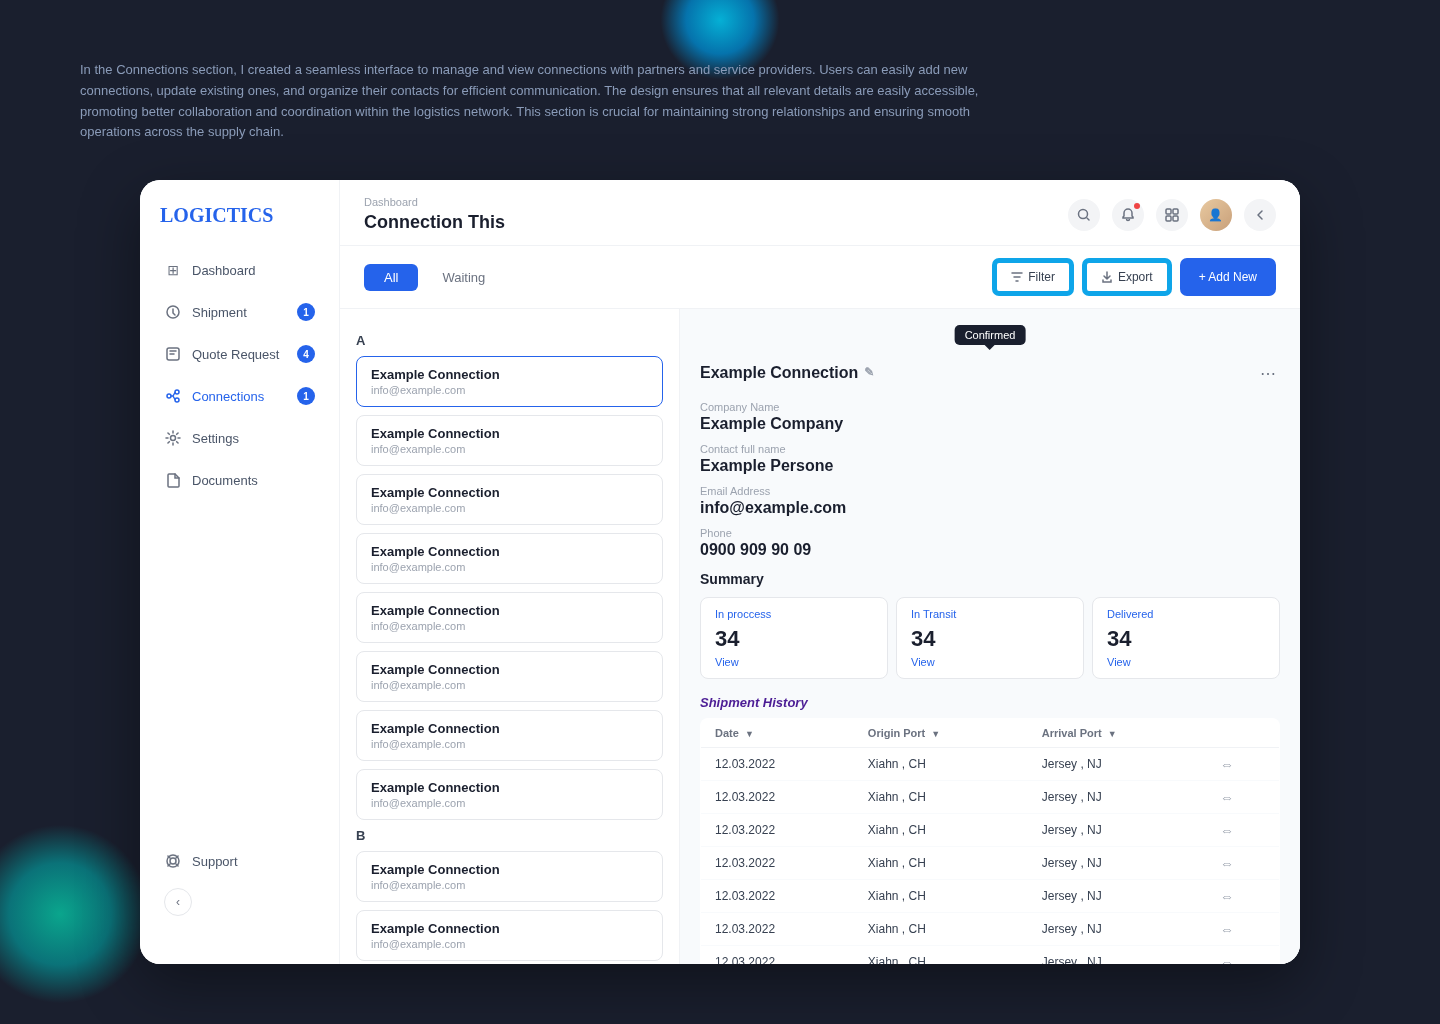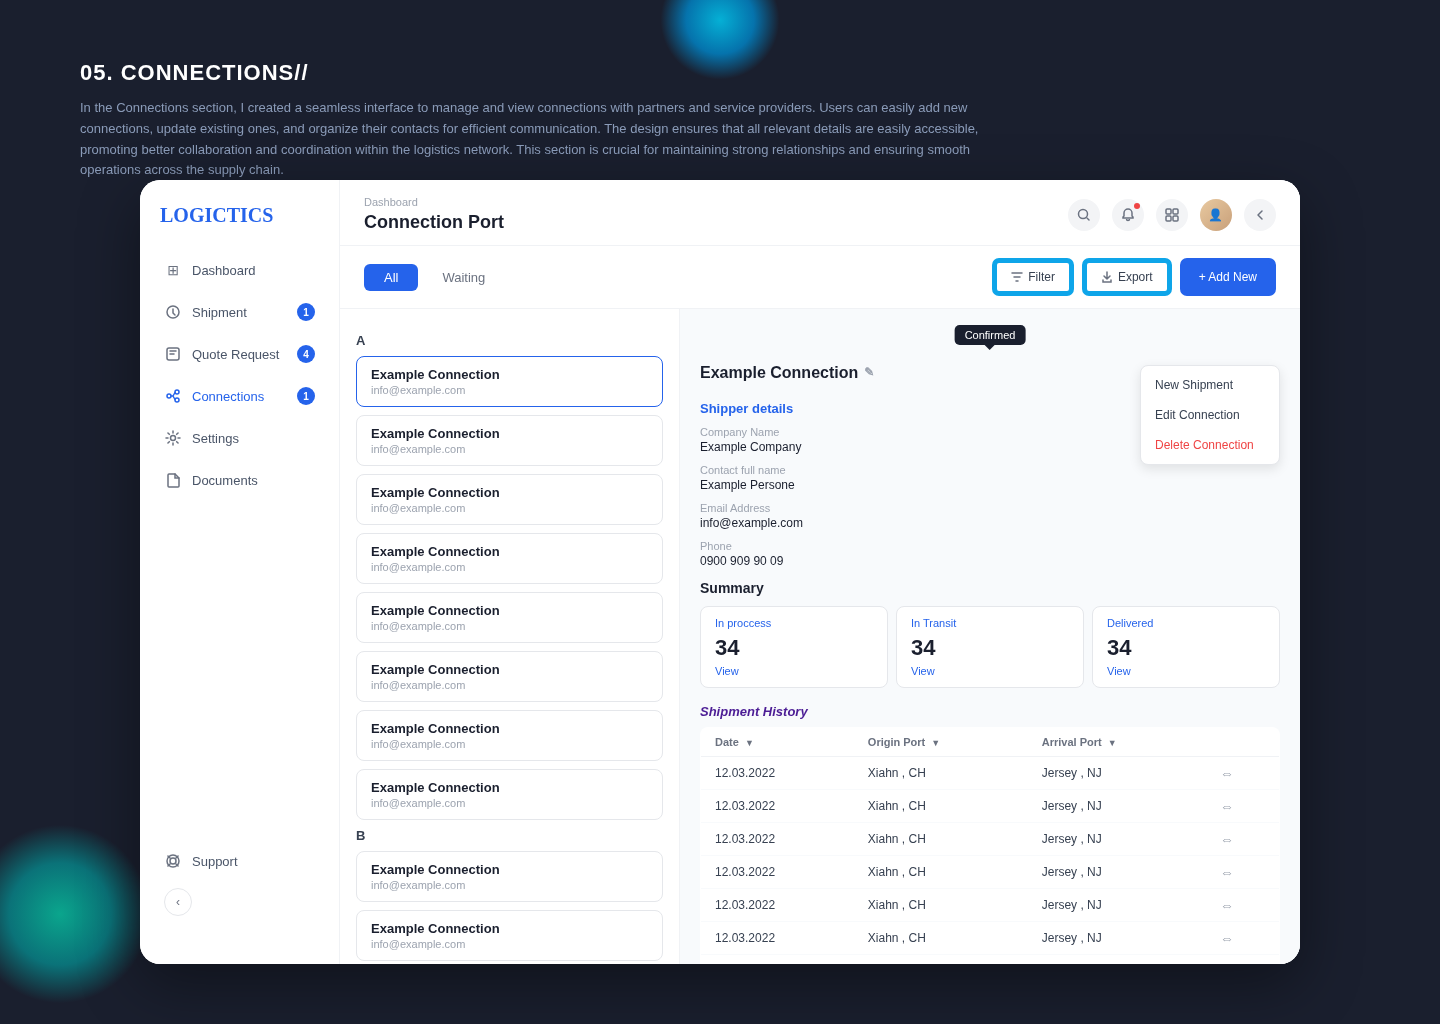--- a/index.html
+++ b/index.html
@@ -419,23 +419,23 @@
       font-weight: 600;
       color: #2563eb;
       margin-bottom: 10px;
     }
     .field-label {
       font-size: 11px;
       color: #9ca3af;
       margin-bottom: 2px;
     }
     .field-value {
-      font-size: 12px;
+      font-size: 16px;
       color: #1a1f2e;
-      font-weight: 400;
+      font-weight: 700;
       margin-bottom: 10px;
     }
 
     
     .summary-title {
       font-size: 14px;
       font-weight: 700;
       color: #1a1f2e;
       margin: 12px 0 10px 0;
     }
@@ -512,24 +512,20 @@
       cursor: pointer;
     }
   </style>
 </head>
 <body>
 
 <div class="bg-glow-top"></div>
 <div class="bg-glow-bottom-left"></div>
 
 <div class="page-header">
-  <h1>
-    <span style="color:#ffffff;">05.</span>
-    <span style="color:#ffffff;">CONNECTIONS//</span>
-  </h1>
   <p>In the Connections section, I created a seamless interface to manage and view connections with partners and service providers. Users can easily add new connections, update existing ones, and organize their contacts for efficient communication. The design ensures that all relevant details are easily accessible, promoting better collaboration and coordination within the logistics network. This section is crucial for maintaining strong relationships and ensuring smooth operations across the supply chain.</p>
 </div>
 
 <div class="main-card">
 
   <div class="sidebar">
     <div class="logo">
       <span>LOGIC</span><span style="color:#2563eb;">TICS</span>
     </div>
 
@@ -612,21 +608,21 @@
       </div>
     </div>
   </div>
 
   <div class="main-content">
 
     <div class="content-header">
       <div class="content-title-row">
         <div>
           <div class="breadcrumb">Dashboard</div>
-          <div class="content-title">Connection Port</div>
+          <div class="content-title">Connection This</div>
         </div>
         <div class="header-actions">
           <button class="icon-btn">
             <svg width="14" height="14" viewBox="0 0 14 14" fill="none">
                 <circle cx="6" cy="6" r="4.5" stroke="#6b7280" stroke-width="1.5"></circle>
                 <path d="M10 10l2 2" stroke="#6b7280" stroke-width="1.5" stroke-linecap="round"></path>
               </svg>
           </button>
           <button class="icon-btn notification-dot">
             <svg width="14" height="14" viewBox="0 0 14 14" fill="none">
@@ -722,36 +718,30 @@
         <div class="connection-item">
           <div class="connection-item-name">Example Connection</div>
           <div class="connection-item-email">info@example.com</div>
         </div>
       </div>
 
       <div class="detail-panel">
 
         <div class="confirmed-tooltip">Confirmed</div>
 
-        <div class="context-menu">
-          <div class="context-menu-item">New Shipment</div>
-          <div class="context-menu-item">Edit Connection</div>
-          <div class="context-menu-item danger">Delete Connection</div>
-        </div>
 
         <div class="detail-header">
           <div class="detail-name">
             <span>Example Connection</span>
             <span class="edit-icon">✎</span>
           </div>
           <div class="detail-menu-btn">⋯</div>
         </div>
 
         <div>
-          <div class="section-title">Shipper details</div>
           <div class="field-label">Company Name</div>
           <div class="field-value">Example Company</div>
           <div class="field-label">Contact full name</div>
           <div class="field-value">Example Persone</div>
           <div class="field-label">Email Address</div>
           <div class="field-value">info@example.com</div>
           <div class="field-label">Phone</div>
           <div class="field-value">0900 909 90 09</div>
         </div>
 

